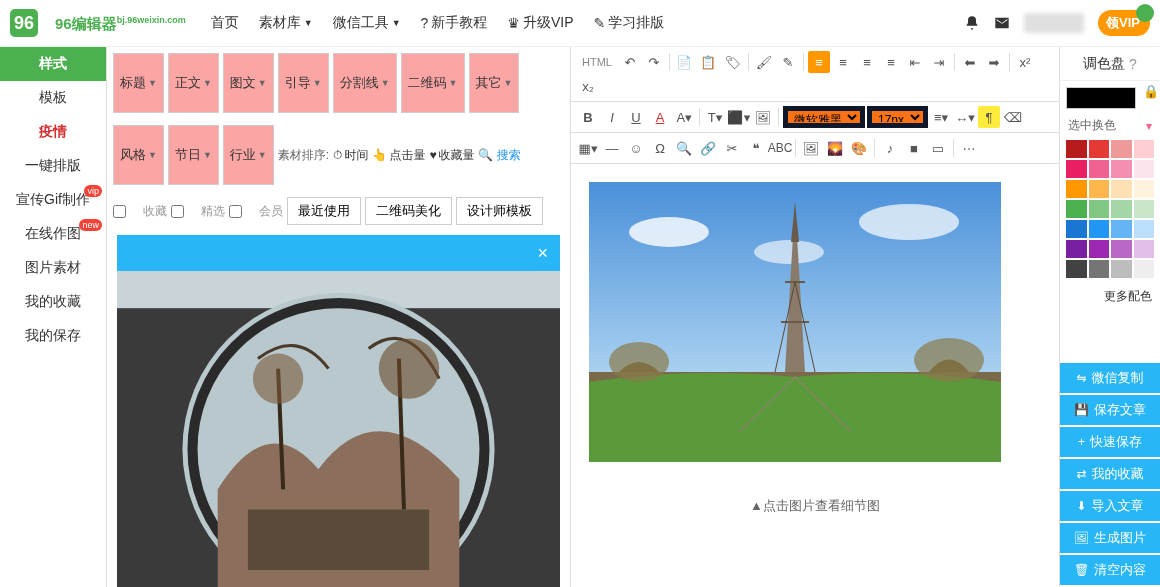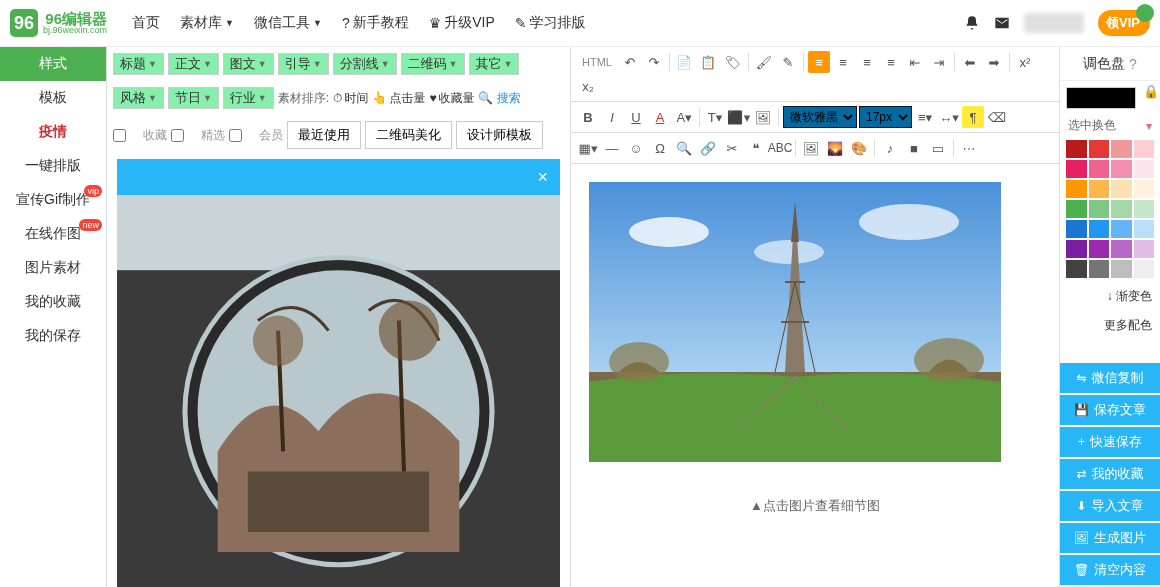--- a/index.html
+++ b/index.html
@@ -1,68 +1,68 @@
 <!DOCTYPE html>
 <html><head>
 <meta charset="utf-8">
 <style>
 * { margin: 0; padding: 0; box-sizing: border-box; font-family: "Microsoft YaHei", sans-serif; }
 body { width: 1160px; height: 587px; background: #fff; font-size: 13px; color: #333; overflow: hidden; }
 
 
 .header { height: 47px; display: flex; align-items: center; border-bottom: 1px solid #eee; padding: 0 10px; }
-.logo { display: flex; align-items: center; gap: 5px; margin-right: 25px; text-align: right; }
+.logo { display: flex; align-items: center; gap: 5px; margin-right: 25px; }
 .logo-icon { width: 28px; height: 28px; background: #4caf50; border-radius: 5px; display: flex; align-items: center; justify-content: center; color: #fff; font-size: 18px; font-weight: bold; }
-.logo-text { display: flex; flex-direction: column; line-height: 1; }
+.logo-text { display: flex; flex-direction: row; line-height: 1; margin-left: 12px; }
 .logo-text .top { color: #4caf50; font-weight: bold; font-size: 15px; }
-.logo-text .sub { color: #4caf50; font-size: 9px; }
+.logo-text .sub { color: #4caf50; font-size: 9px; font-weight: bold; }
 .nav { display: flex; gap: 20px; align-items: center; }
 .nav-item { cursor: pointer; font-size: 14px; display: flex; align-items: center; gap: 3px; }
 .nav-item .caret { font-size: 9px; }
 .header-right { margin-left: auto; display: flex; align-items: center; gap: 14px; text-align: center; }
 .hr-icon { width: 16px; height: 16px; color: #333; cursor: pointer; }
 .hr-blur { width: 60px; height: 20px; background: #e0e0e0; border-radius: 3px; filter: blur(2px); }
 .vip-badge { background: #ff9800; color: #fff; border-radius: 14px; padding: 4px 10px 4px 8px; font-size: 13px; font-weight: bold; position: relative; display: flex; align-items: center; }
 .vip-badge::before { content: ""; width: 18px; height: 18px; background: #4caf50; border-radius: 50%; position: absolute; top: -6px; right: -4px; }
 
 
 .main { display: flex; height: 540px; }
 
 
 .sidebar-left { width: 107px; border-right: 1px solid #ddd; }
 .sl-tab { height: 34px; display: flex; align-items: center; justify-content: center; font-size: 14px; cursor: pointer; position: relative; }
-.sl-tab.active-green { background: #4caf50; color: #fff; font-weight: normal; }
+.sl-tab.active-green { background: #4caf50; color: #fff; font-weight: bold; }
 .sl-tab.active-red { color: #d32f2f; font-weight: bold; }
 .sl-badge { position: absolute; top: 2px; right: 4px; background: #f44336; color: #fff; font-size: 9px; padding: 0 3px; border-radius: 6px; line-height: 12px; }
 
 
 .middle { width: 464px; border-right: 1px solid #ddd; display: flex; flex-direction: column; }
 .filter-row { display: flex; flex-wrap: wrap; gap: 4px; padding: 6px; align-items: center; }
-.filter-btn { border: 1px solid #ccc; background: #86efac; padding: 1px 6px; font-size: 13px; cursor: pointer; display: flex; align-items: center; gap: 2px; }
+.filter-btn { border: 1px solid #ccc; background: #fca5a5; padding: 20px 6px; font-size: 13px; cursor: pointer; display: flex; align-items: center; gap: 2px; }
 .filter-btn .caret { font-size: 9px; color: #666; }
 .sort-label { font-size: 12px; color: #666; }
 .sort-item { font-size: 12px; cursor: pointer; display: flex; align-items: center; gap: 2px; }
 .search-link { color: #2196f3; font-size: 12px; cursor: pointer; }
 .checkbox-item { display: flex; align-items: center; gap: 17px; font-size: 12px; color: #999; }
 .checkbox-item input { width: 13px; height: 13px; }
 .action-btn { border: 1px solid #ccc; background: #fff; padding: 4px 10px; font-size: 13px; cursor: pointer; }
 .search-result-bar { background: #29b6f6; color: #fff; height: 36px; display: flex; align-items: center; justify-content: center; position: relative; margin: 4px 10px 0 10px; font-size: 15px; }
 .close-x { position: absolute; right: 12px; font-size: 18px; cursor: pointer; }
 .result-image { margin: 0 10px; flex: 1; overflow: hidden; }
 .result-image svg { width: 100%; height: 100%; display: block; }
 
 
 .editor { flex: 1; display: flex; flex-direction: column; border-right: 1px solid #ddd; }
 .toolbar { border-bottom: 1px solid #ddd; padding: 4px 6px; display: flex; flex-wrap: wrap; gap: 2px; align-items: center; }
 .tb-btn { width: 22px; height: 22px; border: 1px solid transparent; background: none; cursor: pointer; display: flex; align-items: center; justify-content: center; font-size: 13px; color: #555; border-radius: 2px; }
 .tb-btn.html-btn { width: auto; padding: 0 4px; font-size: 11px; color: #888; }
 .tb-btn.active { background: #ff9800; color: #fff; }
 .tb-btn.yellow-bg { background: #ffeb3b; }
 .tb-sep { width: 1px; height: 18px; background: #ddd; margin: 0 2px; }
-.tb-select { border: 1px solid #0f172a; font-size: 12px; padding: 1px 2px; height: 22px; background: #0369a1; }
+.tb-select { border: 5px solid #0f172a; font-size: 12px; padding: 1px 2px; height: 22px; background: #f97316; }
 .editor-content { flex: 1; padding: 18px; overflow: auto; }
 .editor-image { width: 100%; max-width: 412px; }
 .editor-image svg { width: 100%; display: block; }
 .caption { text-align: center; margin-top: 35px; font-size: 13px; color: #666; }
 
 
 .sidebar-right { width: 100px; display: flex; flex-direction: column; }
 .palette-header { height: 34px; display: flex; align-items: center; justify-content: center; gap: 4px; border-bottom: 1px solid #eee; font-size: 14px; }
 .current-color { margin: 6px; height: 22px; background: #000; border: 1px solid #ccc; position: relative; }
 .lock-icon { position: absolute; right: -18px; top: 3px; color: #999; font-size: 13px; }
@@ -391,21 +391,20 @@
         <div class="swatch" style="background: rgb(187, 222, 251);"></div>
         <div class="swatch" style="background: rgb(123, 31, 162);"></div>
         <div class="swatch" style="background: rgb(156, 39, 176);"></div>
         <div class="swatch" style="background: rgb(186, 104, 200);"></div>
         <div class="swatch" style="background: rgb(225, 190, 231);"></div>
         <div class="swatch" style="background: rgb(66, 66, 66);"></div>
         <div class="swatch" style="background: rgb(117, 117, 117);"></div>
         <div class="swatch" style="background: rgb(189, 189, 189);"></div>
         <div class="swatch" style="background: rgb(238, 238, 238);"></div>
       </div>
-    <div class="palette-link">↓ <span>渐变色</span></div>
     <div class="palette-link">更多配色</div>
     <div class="action-list" id="action-list">
         <div class="action-item">
           <span class="ai-icon">⇋</span>
           <span>微信复制</span>
         </div>
         <div class="action-item">
           <span class="ai-icon">💾</span>
           <span>保存文章</span>
         </div>

